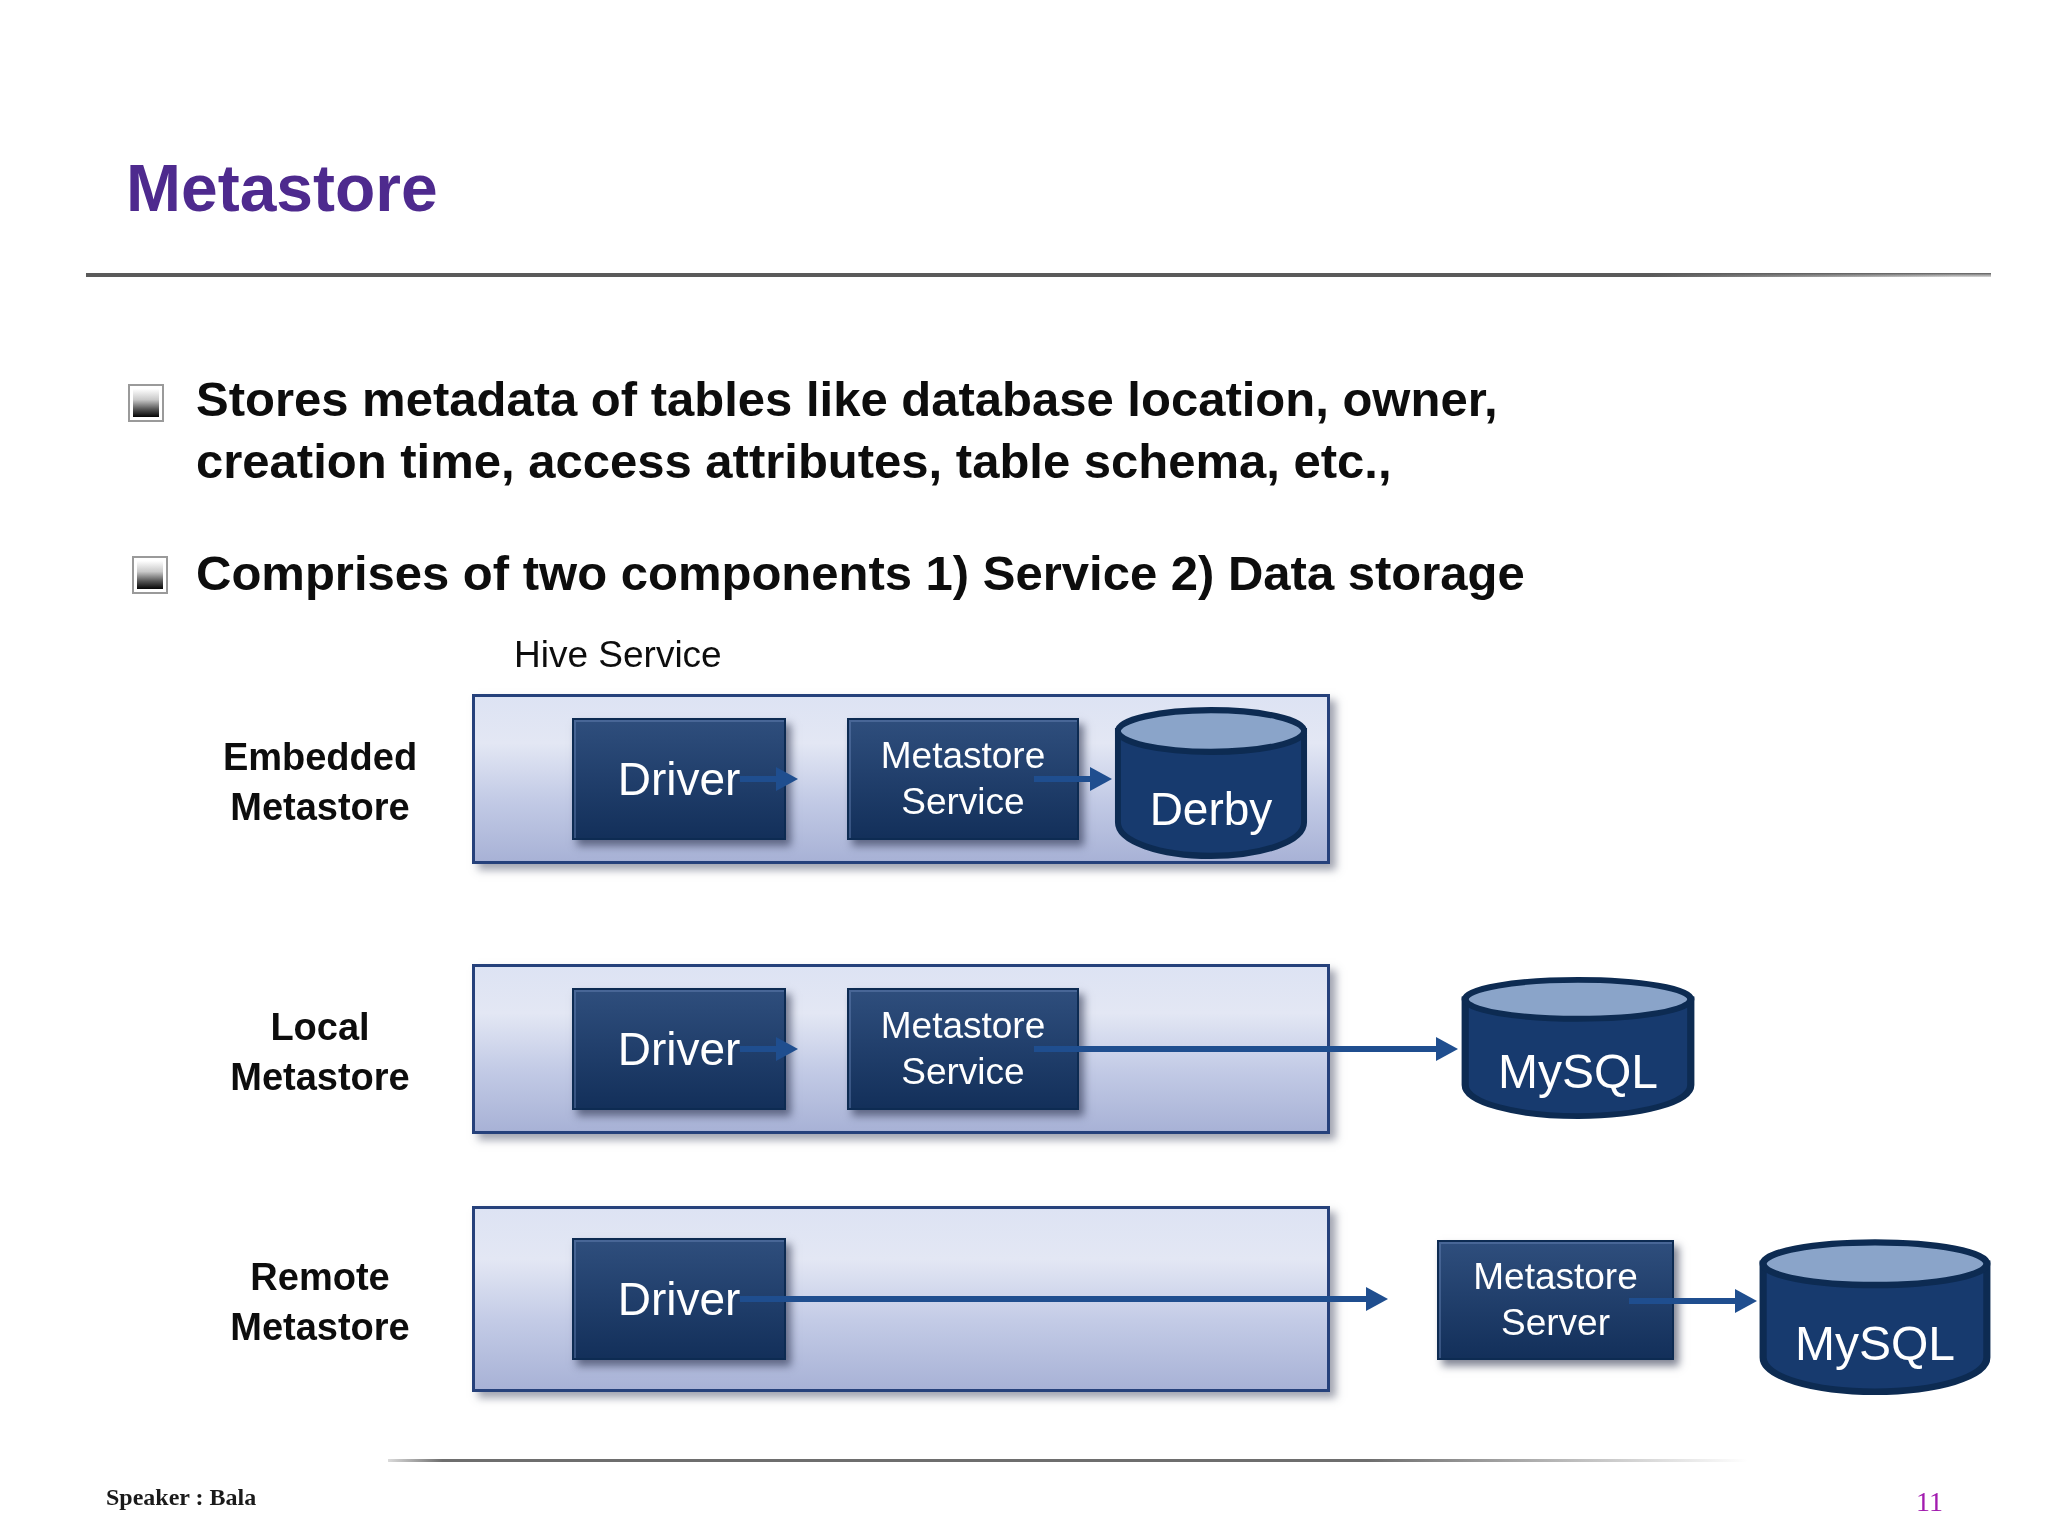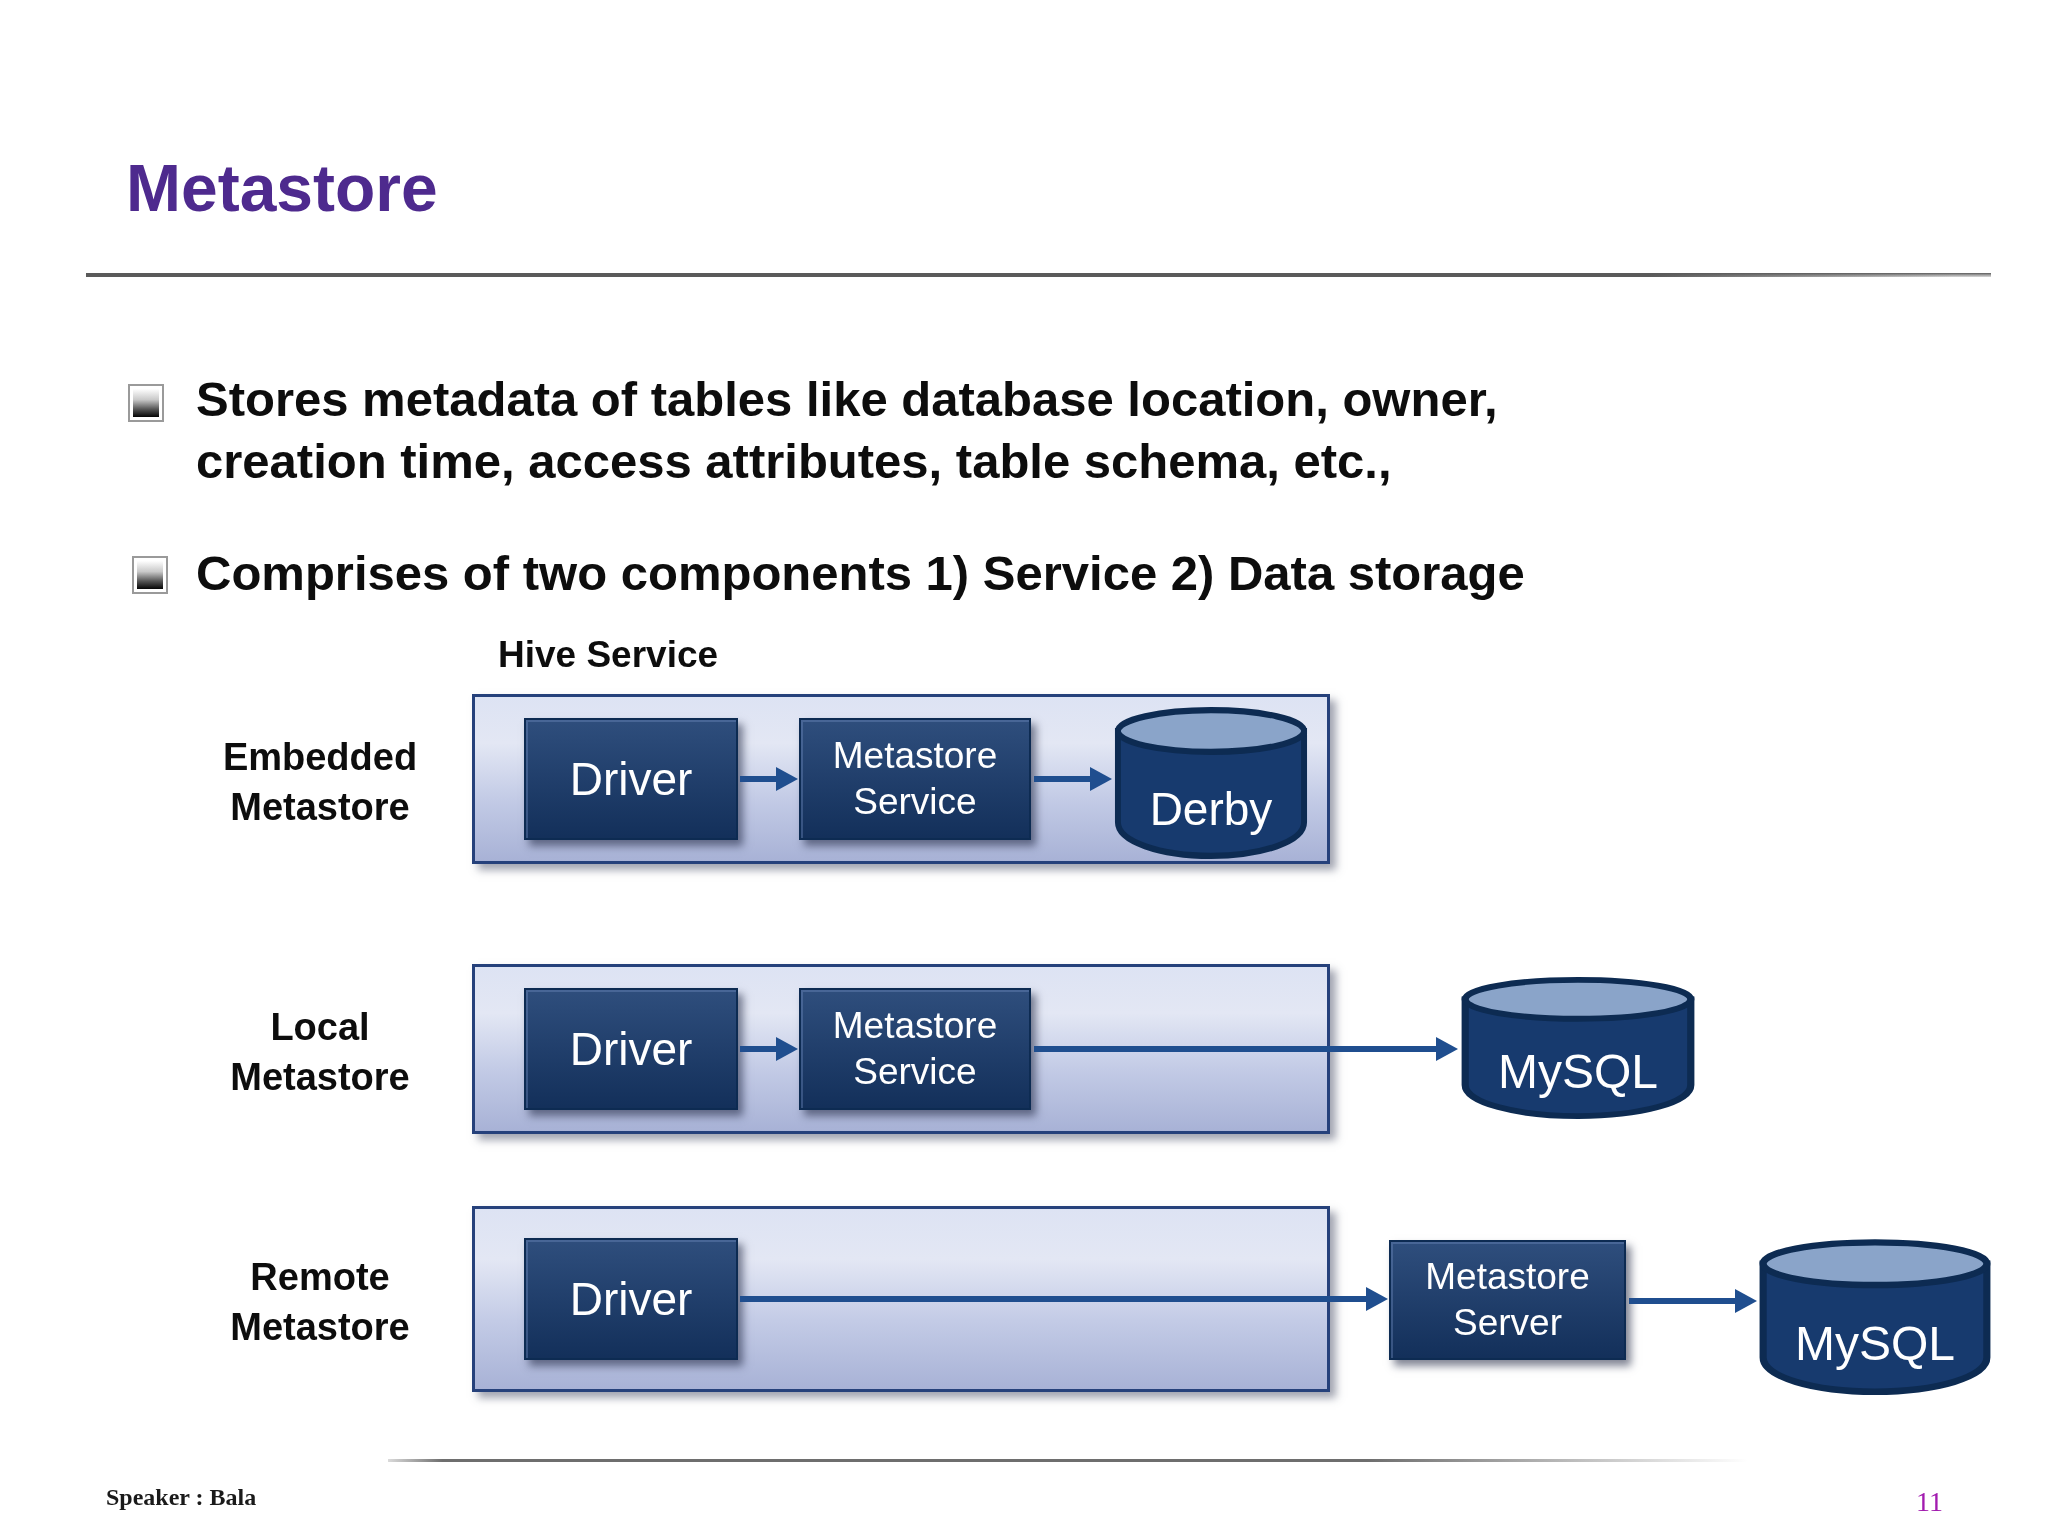--- a/index.html
+++ b/index.html
@@ -26,41 +26,41 @@
   .bullet-icon .grad{
     width:100%;height:100%;
     background:linear-gradient(180deg,#fefefe 0%,#c9c9c9 38%,#555555 72%,#050505 100%);
   }
   .bullet-text{
     position:absolute;left:196px;width:1620px;
     font-size:49px;font-weight:bold;line-height:62px;color:#0d0d0d;
   }
   
   .hive-label{
-    position:absolute;left:498px;top:634px;
-    font-size:37px;font-weight:bold;color:#0d0d0d;
+    position:absolute;left:514px;top:634px;
+    font-size:37px;font-weight:normal;color:#0d0d0d;
   }
   .row-label{
     position:absolute;left:150px;width:340px;text-align:center;
     font-size:38px;font-weight:bold;line-height:50px;color:#0d0d0d;
   }
   .panel{
     position:absolute;left:472px;width:858px;
     background:linear-gradient(180deg,#dde3f3 0%,#e3e7f4 28%,#c3cbe6 62%,#a8b2d6 100%);
     border:3px solid var(--panel-border,#26417B);
     box-shadow:6px 6px 8px rgba(70,75,100,0.5);
     box-sizing:border-box;z-index:1;
   }
   .navybox{
     position:absolute;display:flex;align-items:center;justify-content:center;
     flex-direction:column;text-align:center;color:#ffffff;
     background:linear-gradient(180deg,rgba(255,255,255,0.10),rgba(0,0,0,0.18)),var(--navy,#173A6E);
     border:2px solid var(--navy-dark,#0D2B52);
     box-shadow:inset 2px 2px 0 rgba(120,150,200,0.35), 5px 6px 8px rgba(25,32,60,0.55);
-    box-sizing:border-box;z-index:4;
+    box-sizing:border-box;z-index:4;margin-left:48px;
   }
   .navybox .big{font-size:46px;font-weight:normal;}
   .navybox .med{font-size:37px;font-weight:normal;line-height:46px;}
   .cyl{position:absolute;z-index:4;}
   .cyl svg{position:absolute;left:0;top:0;width:100%;height:100%;}
   .cyl .body{fill:var(--navy,#173A6E);stroke:var(--navy-dark,#0D2B52);stroke-width:6;}
   .cyl .lid{fill:var(--cylinder-top,#8AA4C9);stroke:var(--navy-dark,#0D2B52);stroke-width:6;}
   .cyl .cap{
     position:absolute;left:0;right:0;top:34%;bottom:0;
     display:flex;align-items:center;justify-content:center;color:#fff;

